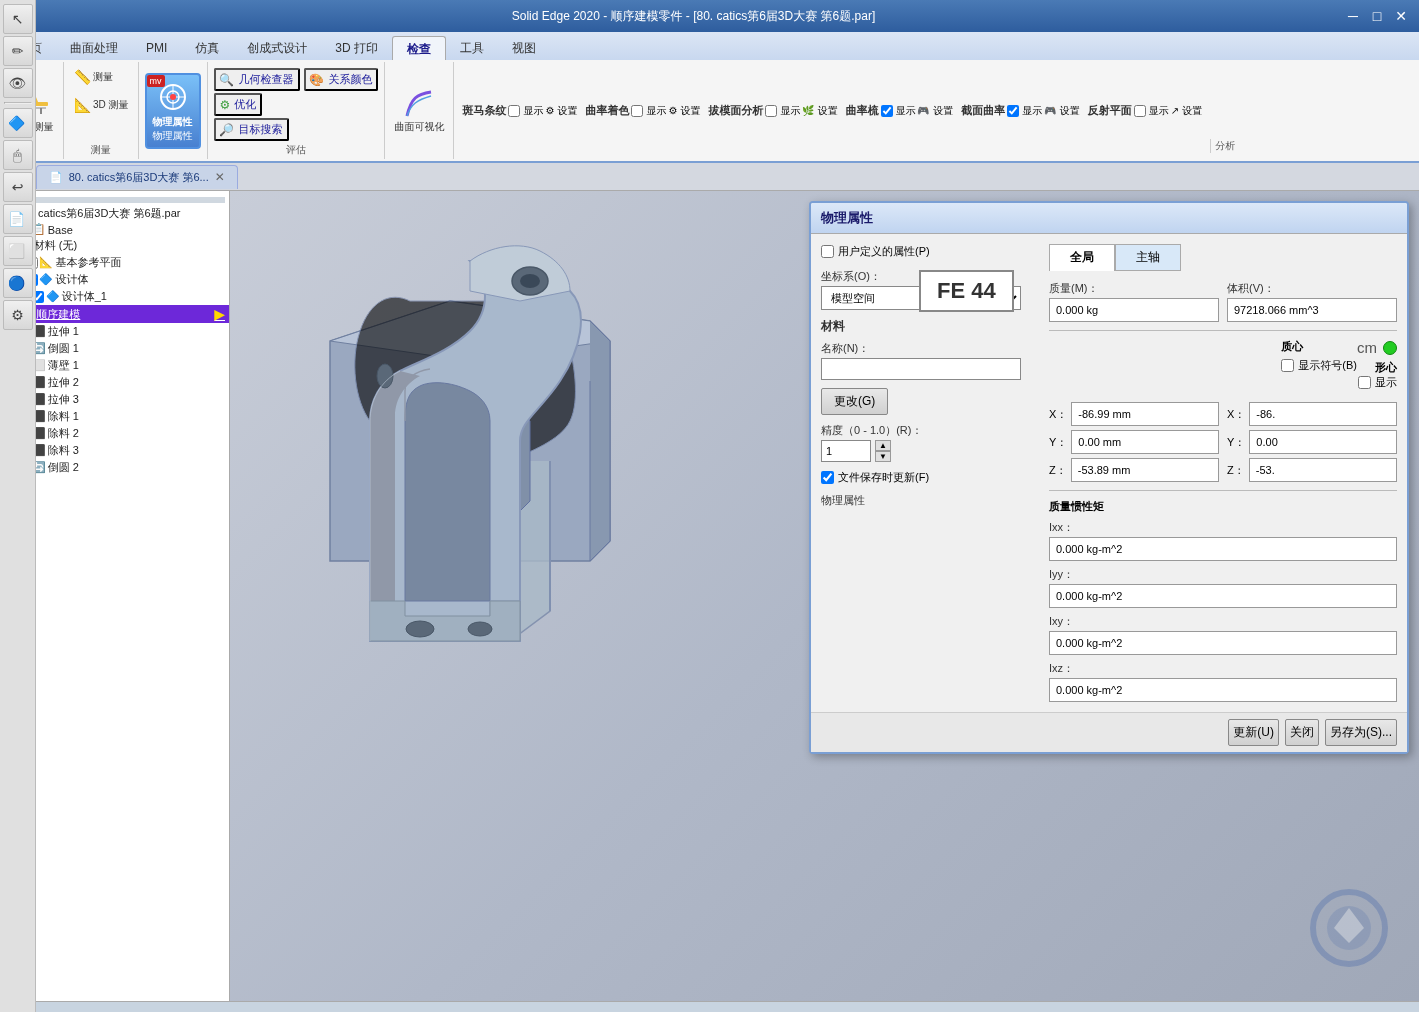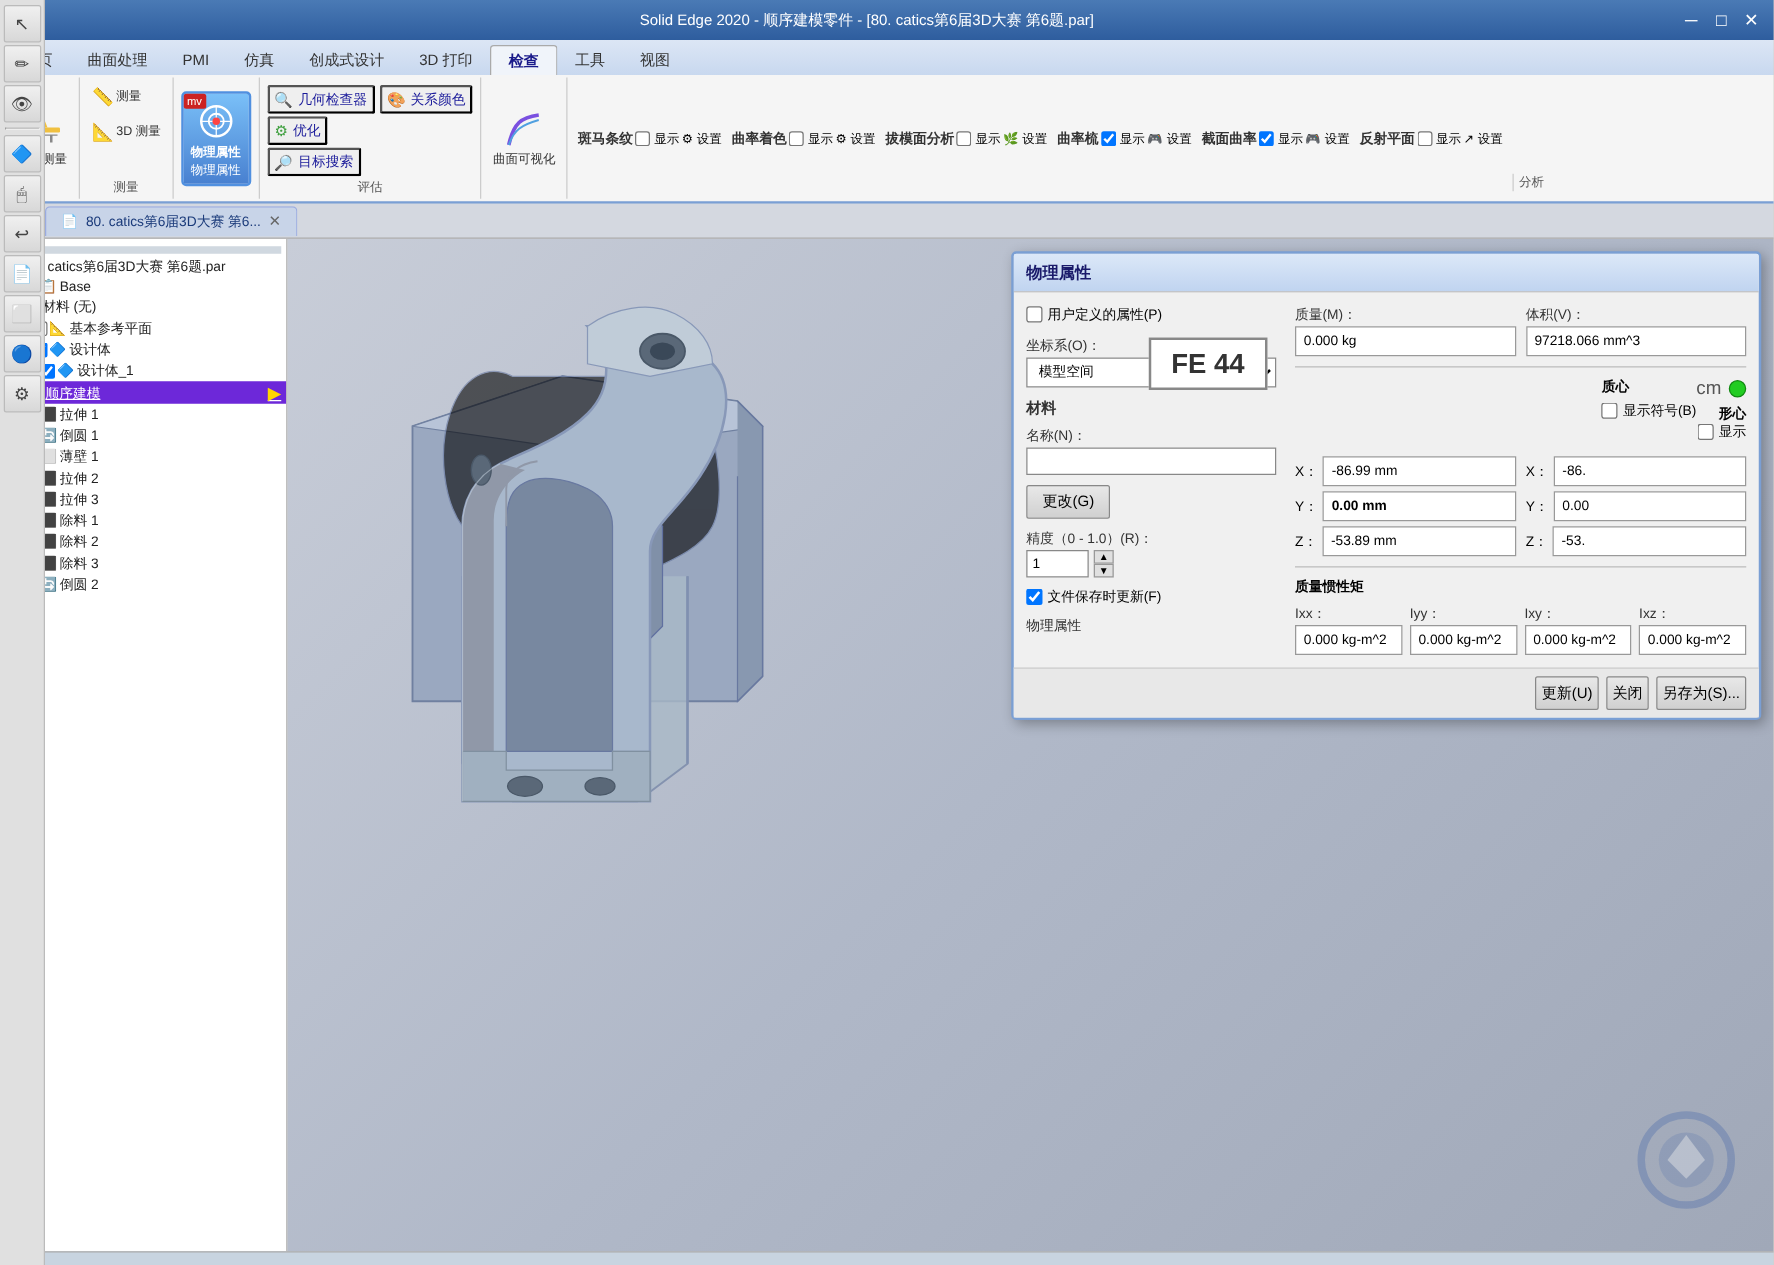--- a/index.html
+++ b/index.html
@@ -205,21 +205,21 @@
       border-bottom: 1px solid #aaa;
       padding: 6px 10px;
       font-size: 13px;
       font-weight: bold;
       color: #1a1a6a;
       border-radius: 2px 2px 0 0;
     }
     .dialog-body {
       padding: 10px;
       display: flex;
-      gap: 15px;
+      gap: 28px;
     }
     .dialog-left {
       width: 200px;
       flex-shrink: 0;
     }
     .dialog-right {
       flex: 1;
     }
     .dialog-tabs {
       display: flex;
@@ -349,21 +349,21 @@
       background: #22cc22;
       border-radius: 50%;
       border: 1px solid #118811;
     }
 
     .quality-section {
       margin-top: 8px;
     }
     .quality-grid {
       display: grid;
-      grid-template-columns: 1fr 1fr 1fr 1fr;
+      grid-template-columns: 1fr;
       gap: 6px;
     }
 
     
     .side-toolbar {
       position: absolute;
       left: 0;
       top: 0;
       bottom: 0;
       width: 36px;
@@ -880,20 +880,24 @@
             <div class="checkbox-row">
               <input type="checkbox" checked="" style="">
               <span>文件保存时更新(F)</span>
             </div>
 
             <div style="margin-top:8px; font-size:11px; color:#333;">物理属性</div>
           </div>
 
           <div class="dialog-right">
 
+            <div class="dialog-tabs">
+              <div class="dialog-tab active">全局</div>
+              <div class="dialog-tab">主轴</div>
+            </div>
 
             <div class="dialog-grid" style="margin-bottom:8px;">
               <div>
                 <div class="field-label">质量(M)：</div>
                 <input type="text" class="value-field" value="0.000 kg" style="">
               </div>
               <div>
                 <div class="field-label">体积(V)：</div>
                 <input type="text" class="value-field" value="97218.066 mm^3" style="">
               </div>
@@ -925,21 +929,21 @@
             </div>
 
             <div style="display:flex; gap:8px;">
               <div style="flex:1;">
                 <div style="display:flex; align-items:center; gap:4px; margin-bottom:4px;">
                   <span style="font-size:11px; min-width:14px;">X：</span>
                   <input type="text" class="value-field" style="flex: 1 1 0%;" value="-86.99 mm">
                 </div>
                 <div style="display:flex; align-items:center; gap:4px; margin-bottom:4px;">
                   <span style="font-size:11px; min-width:14px;">Y：</span>
-                  <input type="text" class="value-field" style="flex: 1 1 0%; font-weight: bold;" value="0.00 mm">
+                  <input type="text" class="value-field" style="flex: 1 1 0%;" value="0.00 mm">
                 </div>
                 <div style="display:flex; align-items:center; gap:4px;">
                   <span style="font-size:11px; min-width:14px;">Z：</span>
                   <input type="text" class="value-field" style="flex: 1 1 0%;" value="-53.89 mm">
                 </div>
               </div>
               <div style="flex:1;">
                 <div style="display:flex; align-items:center; gap:4px; margin-bottom:4px;">
                   <span style="font-size:11px; min-width:14px;">X：</span>
                   <input type="text" class="value-field" style="flex: 1 1 0%;" value="-86.">

